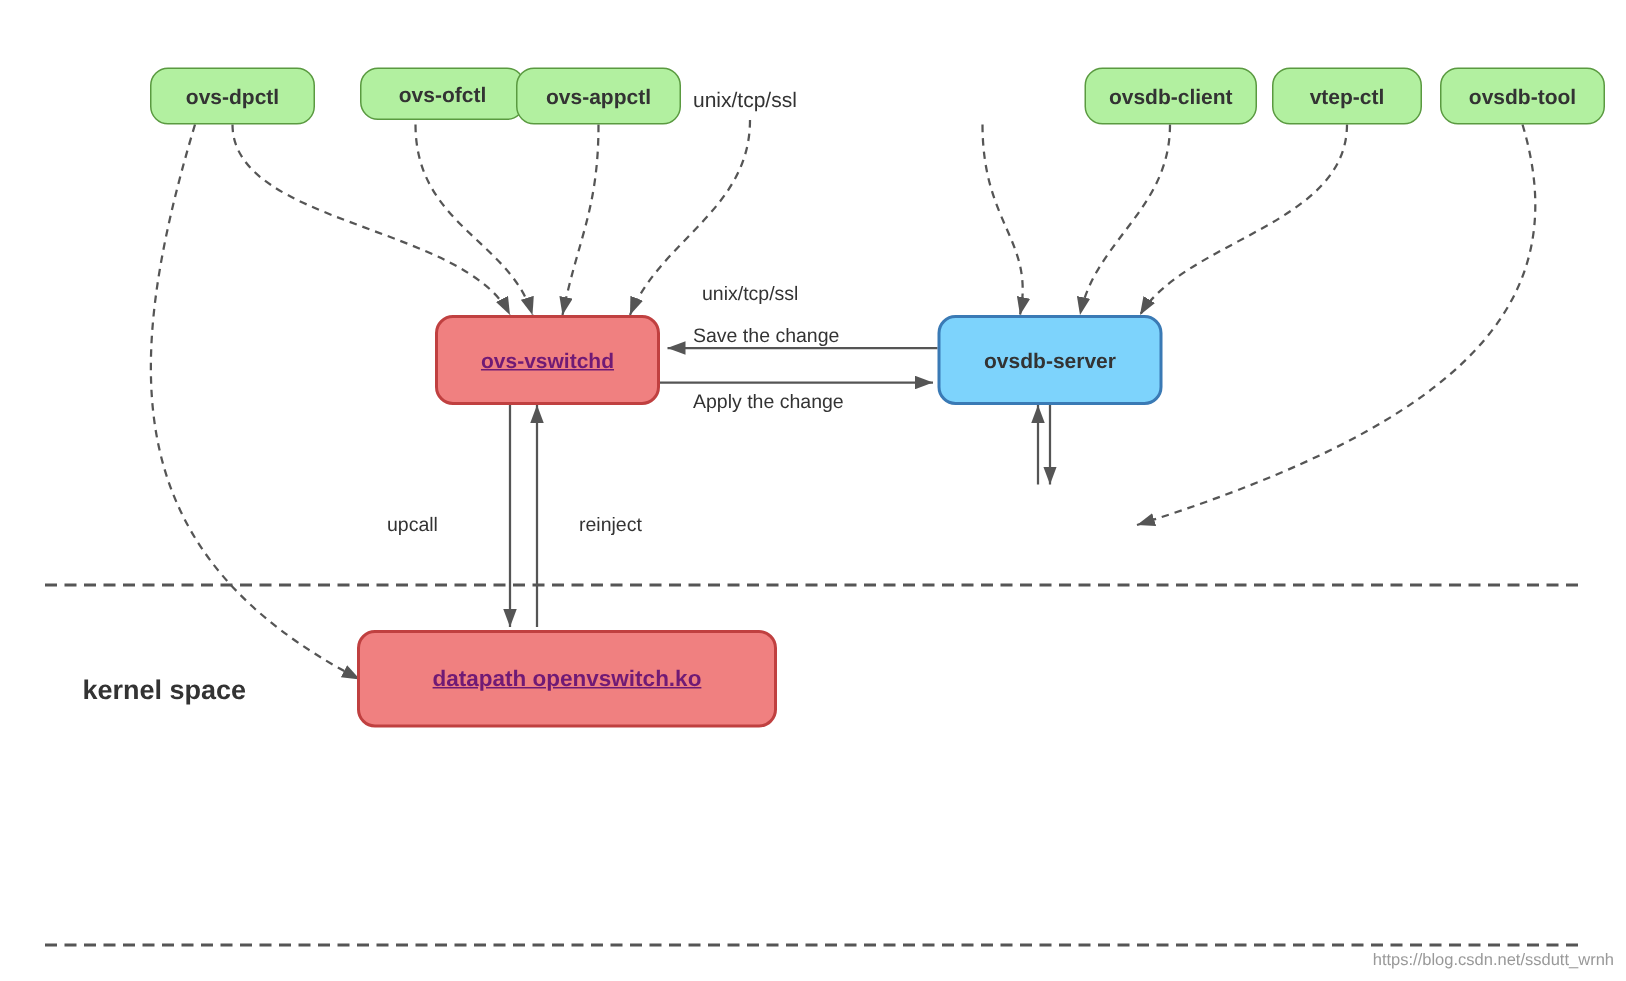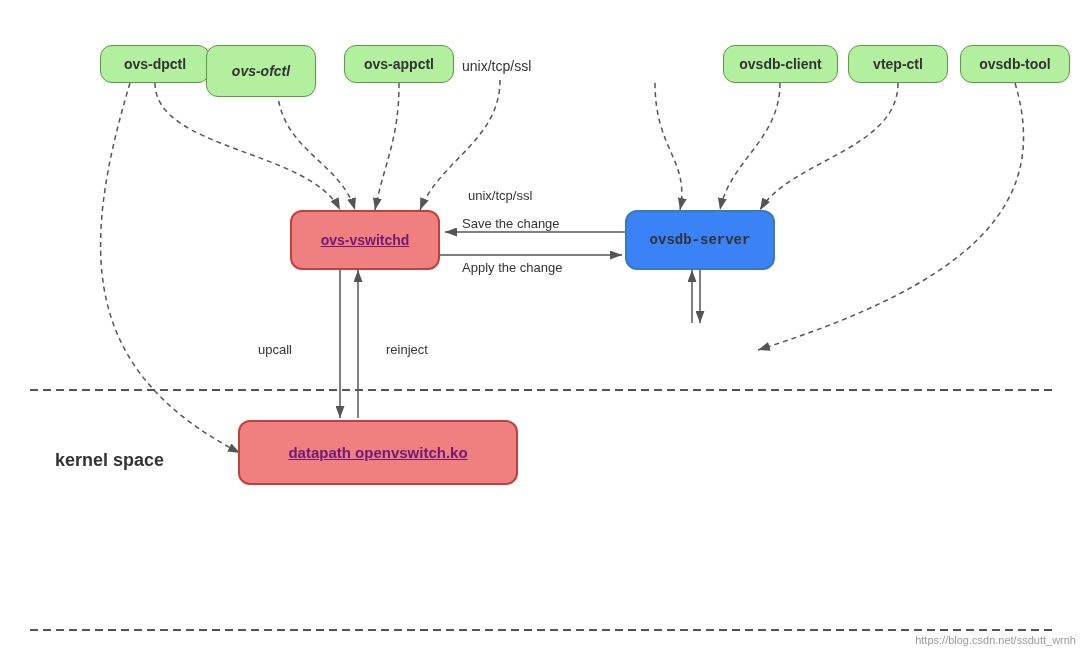--- a/index.html
+++ b/index.html
@@ -32,24 +32,23 @@
       border: 1.5px solid #5a9a40;
       color: #333;
     }
     .node-red {
       background: #f08080;
       border: 2px solid #c04040;
       color: #701a75;
       text-decoration: underline;
     }
     .node-blue {
-      background: #3b82f6;
+      background: #7dd3fc;
       border: 2px solid #3a7ab5;
       color: #333;
-      font-family: Liberation Mono, monospace;
     }
     .node-lightblue {
       background: #add8e6;
       border: 2px solid #3a7ab5;
       color: #333;
     }
     .label {
       position: absolute;
       font-size: 13px;
       color: #333;
@@ -120,21 +119,21 @@
 
     <line x1="340" y1="270" x2="340" y2="418" stroke="#555" stroke-width="1.5" marker-end="url(#arrowhead)"></line>
     <line x1="358" y1="418" x2="358" y2="270" stroke="#555" stroke-width="1.5" marker-end="url(#arrowhead)"></line>
 
     <path d="M 130 83 C 80 250, 80 370, 240 453" stroke="#555" stroke-width="1.5" stroke-dasharray="5,4" fill="none" marker-end="url(#arrowhead)"></path>
   </svg>
 
   <div class="node node-green" style="left:100px; top:45px; width:110px; height:38px;">
     <span>ovs-dpctl</span>
   </div>
-  <div class="node node-green" style="left:206px; top:45px; width:110px; height:52px;font-style:italic;">
+  <div class="node node-green" style="left:240px; top:45px; width:110px; height:35px;">
     <span>ovs-ofctl</span>
   </div>
   <div class="node node-green" style="left:344px; top:45px; width:110px; height:38px;">
     <span>ovs-appctl</span>
   </div>
 
   <div class="label" style="left:462px; top:58px; font-size:14px;">
     <span>unix/tcp/ssl</span>
   </div>
 

